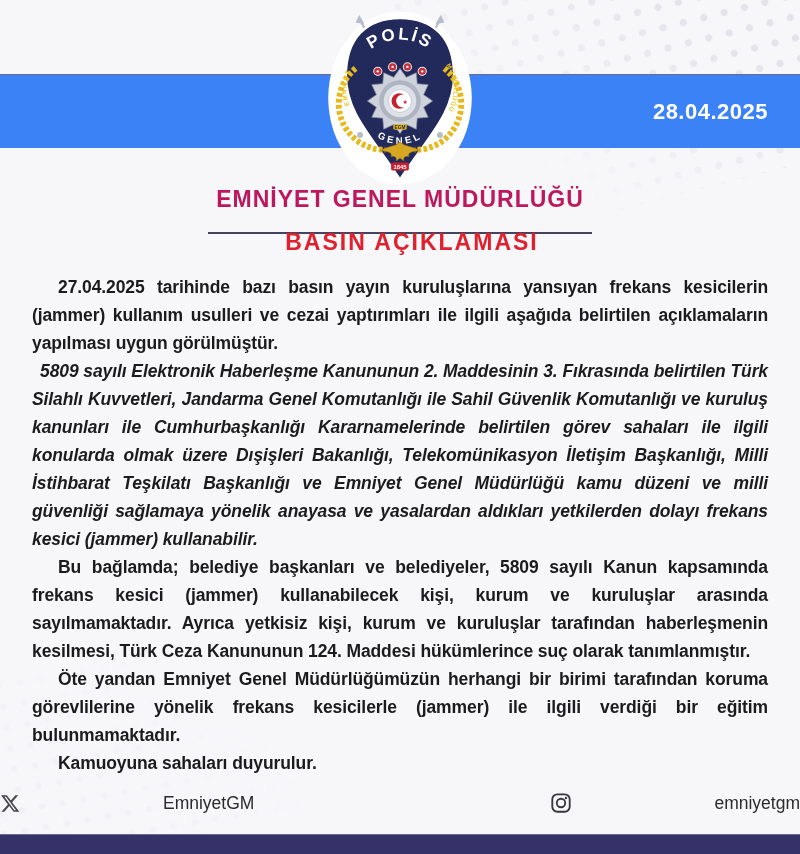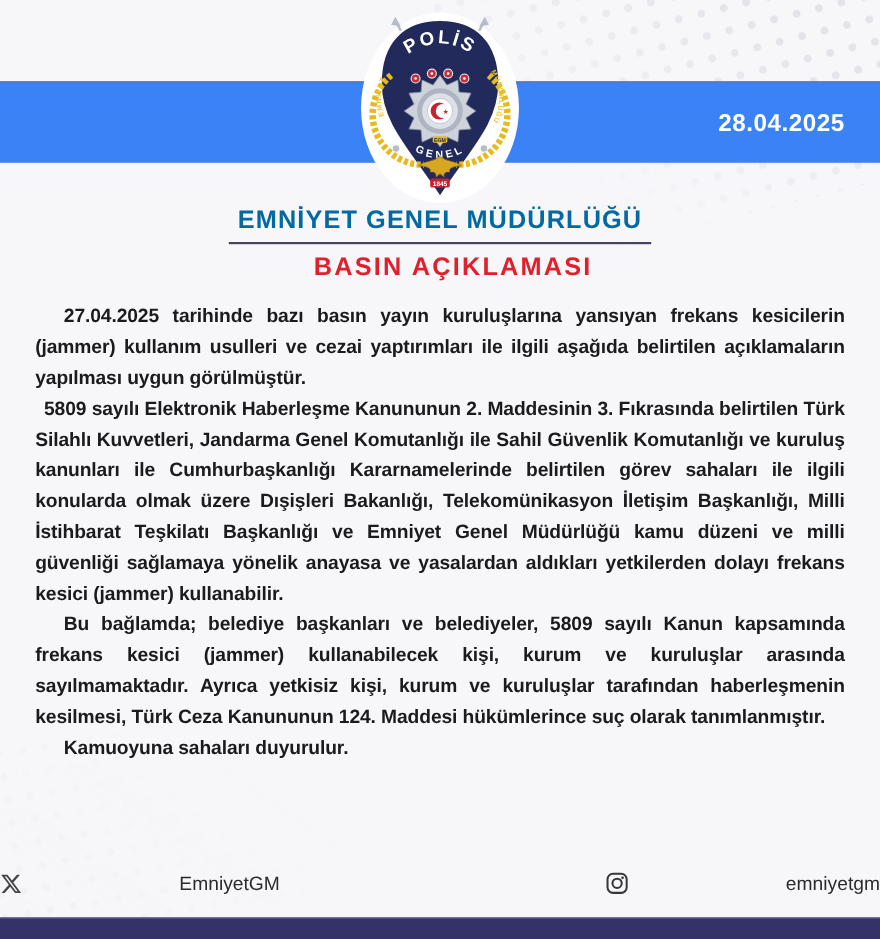--- a/index.html
+++ b/index.html
@@ -32,35 +32,35 @@
     position:absolute; right:32px; top:0; height:100%;
     display:flex; align-items:center;
     color:#ffffff; font-size:22px; font-weight:bold; letter-spacing:.5px;
   }
   .emblem {
     position:absolute; top:9px; left:50%; transform:translateX(-50%);
     width:148px; height:178px;
   }
   .title-row { position:absolute; top:186px; left:0; width:100%; text-align:center; }
   .title-row .t {
-    display:inline-block; padding:0 8px 7px 8px;
+    display:inline-block; padding:0 8px 19px 8px;
     border-bottom:2px solid #45445f;
-    color:#0369a1; font-size:23px; font-weight:bold; letter-spacing:1px;
+    color:#be185d; font-size:23px; font-weight:bold; letter-spacing:1px;
   }
   .subtitle-row { position:absolute; top:229px; left:12px; width:100%; text-align:center; }
   .subtitle-row .s {
     color:#e0212d; font-size:23px; font-weight:bold; letter-spacing:2px;
   }
   .body-text { position:absolute; top:273px; left:32px; width:736px; }
   .body-text p {
     font-size:17.5px; font-weight:bold; color:#1b1b1d;
     line-height:28px; text-align:justify; letter-spacing:-0.1px;
   }
   .ind-lg { text-indent:26px; }
-  .ind-sm { text-indent:8px; }
+  .ind-sm { text-indent:8px;font-style:italic; }
   .footer {
     position:absolute; top:792px; left:0; width:100%;
     display:flex; justify-content:space-between; align-items:center; gap:13px;
     color:#2b2b2e; font-size:17.5px; font-weight:500;
   }
   .footer .gap { width:12px; }
   .footer svg { display:block; }
   .bottom-bar {
     position:absolute; bottom:0; left:0; width:100%; height:20px;
     background:#353269; border-top:1px solid #6b6a8d;
@@ -152,20 +152,21 @@
     <span class="t">EMNİYET GENEL MÜDÜRLÜĞÜ</span>
   </div>
   <div class="subtitle-row">
     <span class="s">BASIN AÇIKLAMASI</span>
   </div>
 
   <div class="body-text">
     <p class="ind-lg">27.04.2025 tarihinde bazı basın yayın kuruluşlarına yansıyan frekans kesicilerin (jammer) kullanım usulleri ve cezai yaptırımları ile ilgili aşağıda belirtilen açıklamaların yapılması uygun görülmüştür.</p>
     <p class="ind-sm">5809 sayılı Elektronik Haberleşme Kanununun 2. Maddesinin 3. Fıkrasında belirtilen Türk Silahlı Kuvvetleri, Jandarma Genel Komutanlığı ile Sahil Güvenlik Komutanlığı ve kuruluş kanunları ile Cumhurbaşkanlığı Kararnamelerinde belirtilen görev sahaları ile ilgili konularda olmak üzere Dışişleri Bakanlığı, Telekomünikasyon İletişim Başkanlığı, Milli İstihbarat Teşkilatı Başkanlığı ve Emniyet Genel Müdürlüğü kamu düzeni ve milli güvenliği sağlamaya yönelik anayasa ve yasalardan aldıkları yetkilerden dolayı frekans kesici (jammer) kullanabilir.</p>
     <p class="ind-lg">Bu bağlamda; belediye başkanları ve belediyeler, 5809 sayılı Kanun kapsamında frekans kesici (jammer) kullanabilecek kişi, kurum ve kuruluşlar arasında sayılmamaktadır. Ayrıca yetkisiz kişi, kurum ve kuruluşlar tarafından haberleşmenin kesilmesi, Türk Ceza Kanununun 124. Maddesi hükümlerince suç olarak tanımlanmıştır.</p>
+    <p class="ind-lg">Öte yandan Emniyet Genel Müdürlüğümüzün herhangi bir birimi tarafından koruma görevlilerine yönelik frekans kesicilerle (jammer) ile ilgili verdiği bir eğitim bulunmamaktadır.</p>
     <p class="ind-lg">Kamuoyuna sahaları duyurulur.</p>
   </div>
 
   <div class="footer">
     <svg viewBox="0 0 24 24" width="21" height="21">
       <path d="M17.6 2.5h3.2l-7 8L22 21.5h-6.4l-5-6.6-5.8 6.6H1.6l7.5-8.5L1.2 2.5h6.6l4.6 6 5.2-6zm-1.1 17.1h1.8L6.8 4.3H4.9l11.6 15.3z" fill="#45454a"></path>
     </svg>
     <span>EmniyetGM</span>
     <span class="gap"></span>
     <svg viewBox="0 0 24 24" width="22" height="22" fill="none" stroke="#37373b" stroke-width="2">

